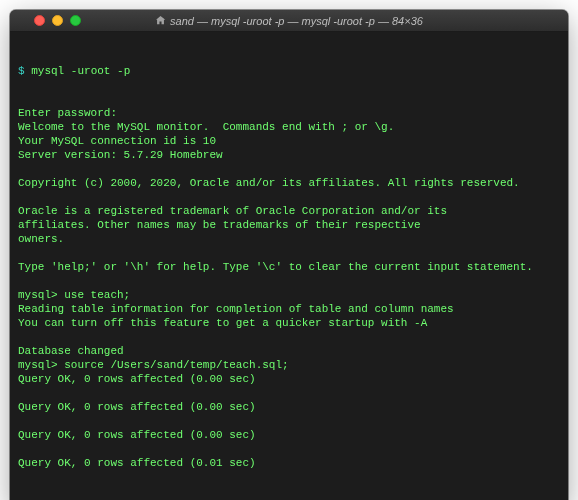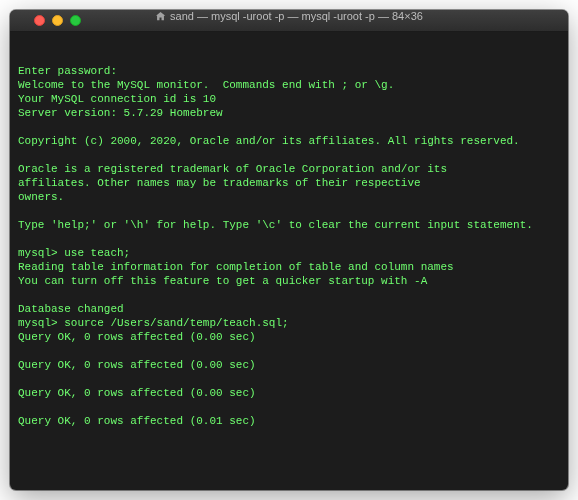--- a/index.html
+++ b/index.html
@@ -15,23 +15,25 @@
       width: 558px;
       background: #1c1c1c;
       border-radius: 6px;
       overflow: hidden;
       box-shadow: 0 8px 30px rgba(0,0,0,0.35), 0 0 0 1px rgba(0,0,0,0.4);
     }
     .titlebar {
       height: 22px;
       background: linear-gradient(#3f3f3f, #2d2d2d);
       display: flex;
+      align-items: center;
       padding: 0 24px;
       position: relative;
       border-bottom: 1px solid #1a1a1a;
+      font-style: italic;
     }
     .traffic {
       display: flex;
       gap: 7px;
       align-items: center;
     }
     .dot {
       width: 11px;
       height: 11px;
       border-radius: 50%;
@@ -84,15 +86,16 @@
     </div>
     <div class="title">
       <svg class="home-icon" viewBox="0 0 16 16" fill="#bdbdbd">
         <path d="M8 1.5 1.5 7h1.5v6.5h3.5V9.5h3v4h3.5V7H15z"></path>
       </svg>
       <span>sand — mysql -uroot -p — mysql -uroot -p — 84×36</span>
     </div>
   </div>
 
   <div class="term">
+    <span class="prompt-line"><span class="c-teal">$</span> <span class="c-green">mysql -uroot -p</span></span>
     <div id="output"><div class="c-green">Enter password:</div><div class="c-green">Welcome to the MySQL monitor.  Commands end with ; or \g.</div><div class="c-green">Your MySQL connection id is 10</div><div class="c-green">Server version: 5.7.29 Homebrew</div><div class="c-green">&nbsp;</div><div class="c-green">Copyright (c) 2000, 2020, Oracle and/or its affiliates. All rights reserved.</div><div class="c-green">&nbsp;</div><div class="c-green">Oracle is a registered trademark of Oracle Corporation and/or its</div><div class="c-green">affiliates. Other names may be trademarks of their respective</div><div class="c-green">owners.</div><div class="c-green">&nbsp;</div><div class="c-green">Type 'help;' or '\h' for help. Type '\c' to clear the current input statement.</div><div class="c-green">&nbsp;</div><div class="c-green">mysql&gt; use teach;</div><div class="c-green">Reading table information for completion of table and column names</div><div class="c-green">You can turn off this feature to get a quicker startup with -A</div><div class="c-green">&nbsp;</div><div class="c-green">Database changed</div><div class="c-green">mysql&gt; source /Users/sand/temp/teach.sql;</div><div class="c-green">Query OK, 0 rows affected (0.00 sec)</div><div class="c-green">&nbsp;</div><div class="c-green">Query OK, 0 rows affected (0.00 sec)</div><div class="c-green">&nbsp;</div><div class="c-green">Query OK, 0 rows affected (0.00 sec)</div><div class="c-green">&nbsp;</div><div class="c-green">Query OK, 0 rows affected (0.01 sec)</div></div>
   </div>
 </div>
 
 </body></html>

